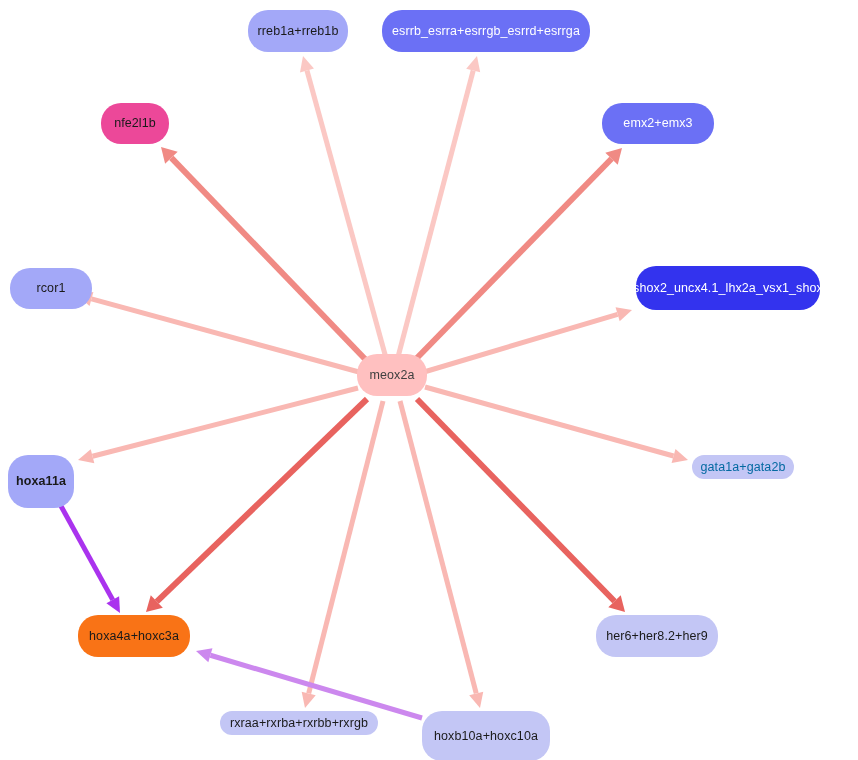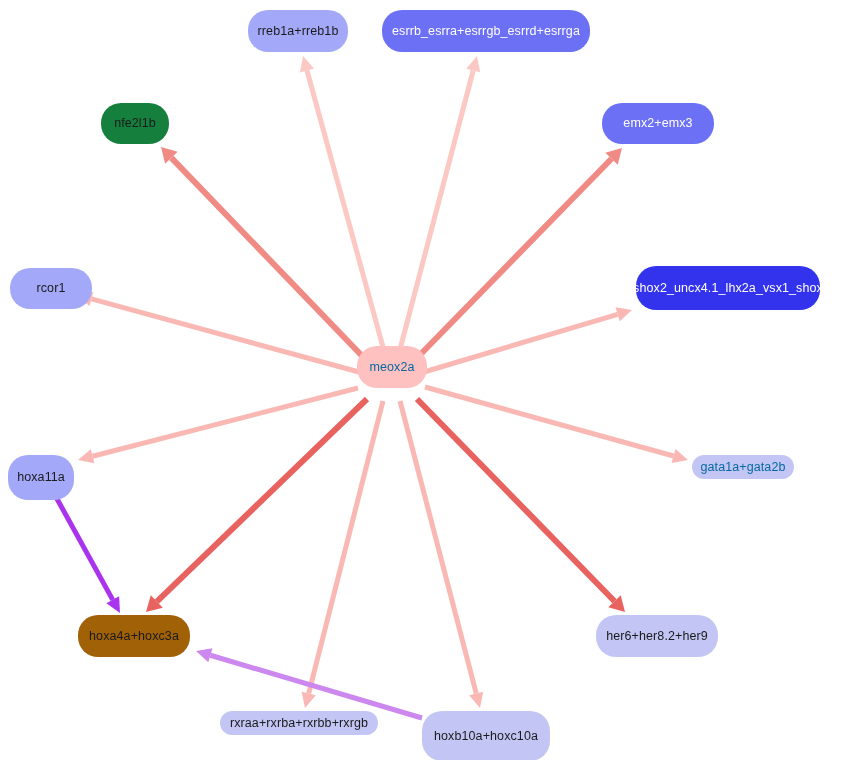--- a/index.html
+++ b/index.html
@@ -105,42 +105,42 @@
       </g>
     </svg>
 
   <div id="node-layer">
       <div class="graph-node" style="left: 248px; top: 10px; width: 100px; height: 42px; background: rgb(163, 168, 248); color: rgb(26, 26, 26);">
         <span class="node-label">rreb1a+rreb1b</span>
       </div>
       <div class="graph-node" style="left: 382px; top: 10px; width: 208px; height: 42px; background: rgb(107, 112, 245); color: rgb(255, 255, 255);">
         <span class="node-label">esrrb_esrra+esrrgb_esrrd+esrrga</span>
       </div>
-      <div class="graph-node" style="left: 101px; top: 103px; width: 68px; height: 41px; background: #15803d; color: rgb(26, 26, 26);">
+      <div class="graph-node" style="left: 101px; top: 103px; width: 68px; height: 41px; background: #ec4899; color: rgb(26, 26, 26);">
         <span class="node-label">nfe2l1b</span>
       </div>
       <div class="graph-node" style="left: 602px; top: 103px; width: 112px; height: 41px; background: rgb(107, 112, 245); color: rgb(255, 255, 255);">
         <span class="node-label">emx2+emx3</span>
       </div>
       <div class="graph-node" style="left: 10px; top: 268px; width: 82px; height: 41px; background: rgb(163, 168, 248); color: rgb(26, 26, 26);">
         <span class="node-label">rcor1</span>
       </div>
       <div class="graph-node" style="left: 636px; top: 266px; width: 184px; height: 44px; background: rgb(51, 51, 238); color: rgb(255, 255, 255);">
         <span class="node-label">shox2_uncx4.1_lhx2a_vsx1_shox</span>
       </div>
-      <div class="graph-node" style="left: 357px; top: 346px; width: 70px; height: 42px; background: rgb(255, 192, 192); color: #0369a1;">
+      <div class="graph-node" style="left: 357px; top: 354px; width: 70px; height: 42px; background: rgb(255, 192, 192); color: #404040;">
         <span class="node-label">meox2a</span>
       </div>
-      <div class="graph-node" style="left: 8px; top: 455px; width: 66px; height: 45px; background: rgb(163, 168, 248); color: rgb(26, 26, 26);">
+      <div class="graph-node" style="left: 8px; top: 455px; width: 66px; height: 53px; background: rgb(163, 168, 248); color: rgb(26, 26, 26); font-weight: bold;">
         <span class="node-label">hoxa11a</span>
       </div>
       <div class="graph-node" style="left: 692px; top: 455px; width: 102px; height: 24px; background: rgb(195, 198, 245); color: #0369a1;">
         <span class="node-label">gata1a+gata2b</span>
       </div>
-      <div class="graph-node" style="left: 78px; top: 615px; width: 112px; height: 42px; background: #a16207; color: rgb(26, 26, 26);">
+      <div class="graph-node" style="left: 78px; top: 615px; width: 112px; height: 42px; background: #f97316; color: rgb(26, 26, 26);">
         <span class="node-label">hoxa4a+hoxc3a</span>
       </div>
       <div class="graph-node" style="left: 588px; top: 615px; width: 122px; height: 42px; background: rgb(195, 198, 245); color: rgb(26, 26, 26); margin-left: 8px;">
         <span class="node-label">her6+her8.2+her9</span>
       </div>
       <div class="graph-node" style="left: 220px; top: 711px; width: 158px; height: 24px; background: rgb(195, 198, 245); color: rgb(26, 26, 26);">
         <span class="node-label">rxraa+rxrba+rxrbb+rxrgb</span>
       </div>
       <div class="graph-node" style="left: 422px; top: 711px; width: 128px; height: 50px; background: rgb(195, 198, 245); color: rgb(26, 26, 26);">
         <span class="node-label">hoxb10a+hoxc10a</span>

